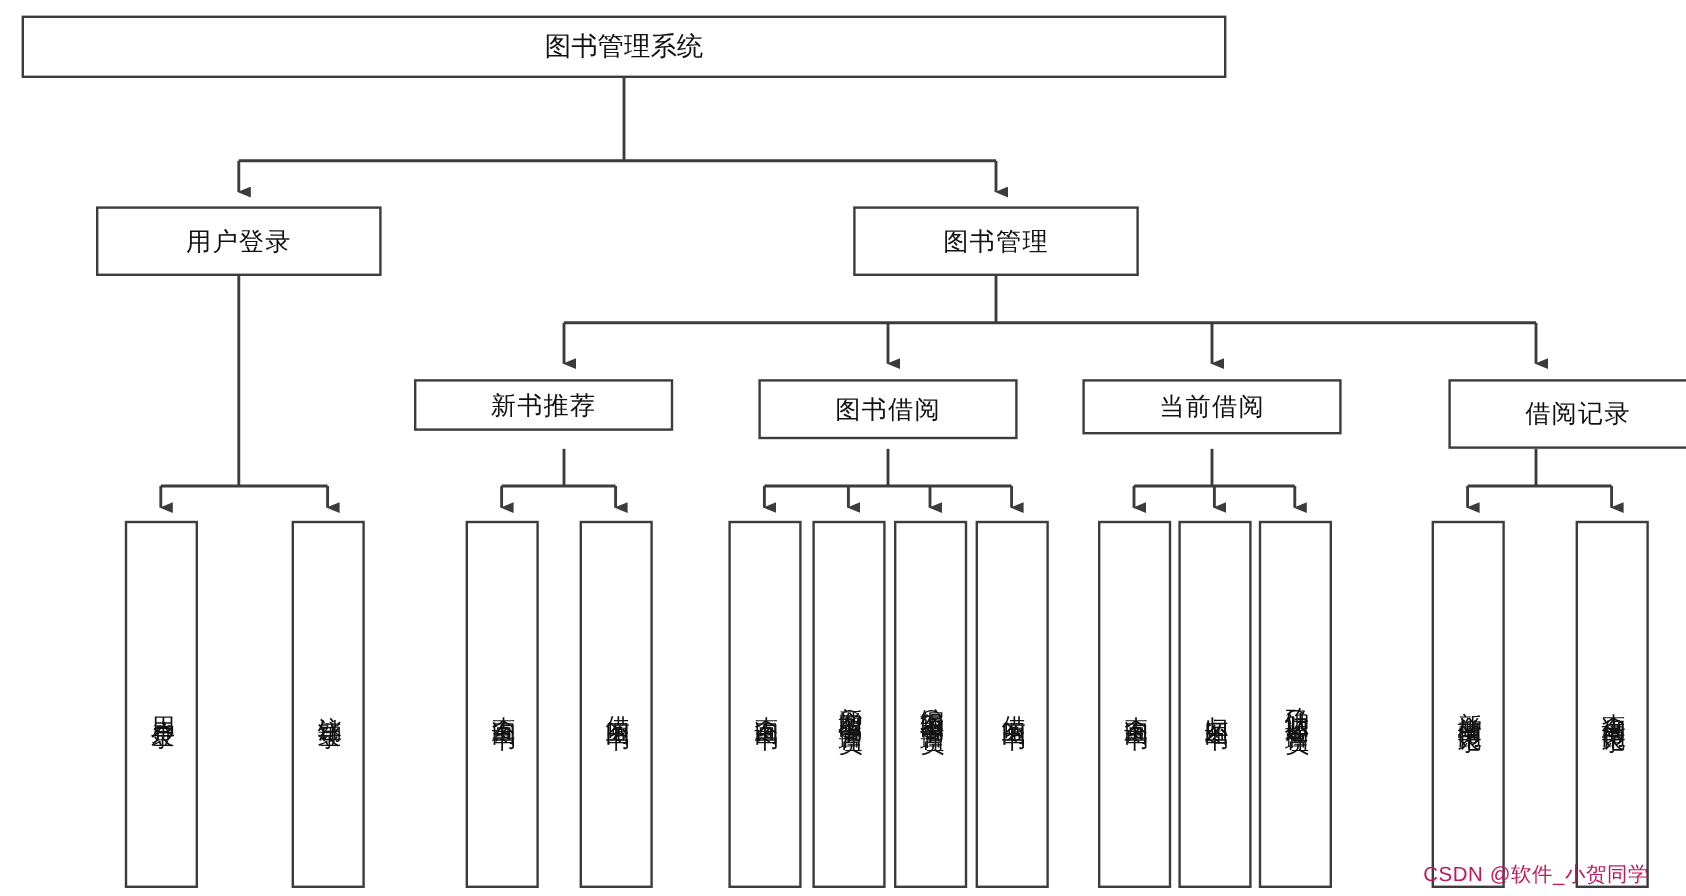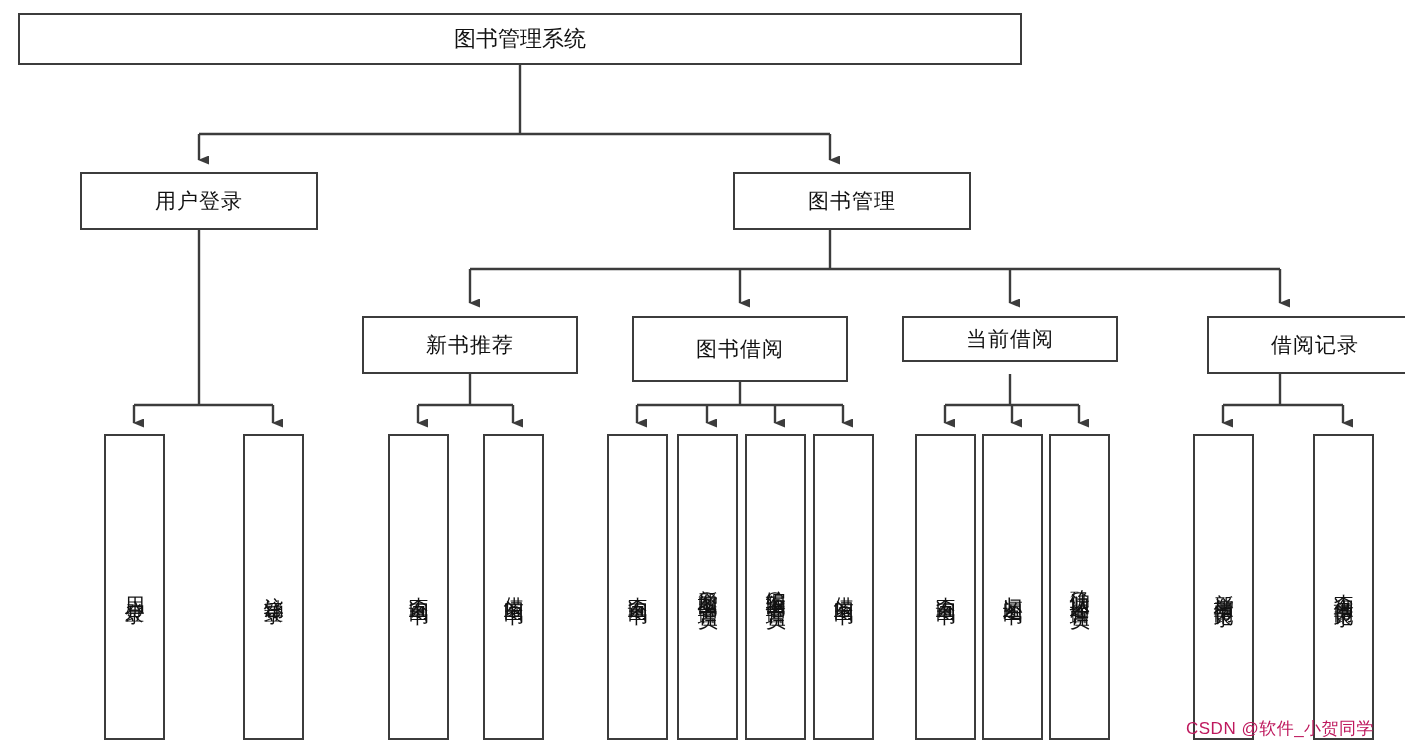--- a/index.html
+++ b/index.html
@@ -119,28 +119,28 @@
     </g>
   </svg>
 
   <div class="node root" style="left:18px; top:13px; width:1004px; height:52px;">
     <span>图书管理系统</span>
   </div>
 
   <div class="node horiz" style="left:80px; top:172px; width:238px; height:58px;">
     <span>用户登录</span>
   </div>
-  <div class="node horiz" style="left:733px; top:172px; width:238px; height:58px;">
+  <div class="node horiz" style="left:711px; top:172px; width:238px; height:58px;">
     <span>图书管理</span>
   </div>
 
-  <div class="node horiz" style="left:362px; top:316px; width:216px; height:58px;">
+  <div class="node horiz" style="left:345px; top:316px; width:216px; height:43px;">
     <span>新书推荐</span>
   </div>
-  <div class="node horiz" style="left:632px; top:316px; width:216px; height:66px;">
+  <div class="node horiz" style="left:632px; top:316px; width:216px; height:50px;">
     <span>图书借阅</span>
   </div>
   <div class="node horiz" style="left:902px; top:316px; width:216px; height:46px;">
     <span>当前借阅</span>
   </div>
   <div class="node horiz" style="left:1172px; top:316px; width:216px; height:58px;margin-left:35px;">
     <span>借阅记录</span>
   </div>
 
   <div class="node leaf" style="left:104px; top:434px; width:61px; height:306px;">

